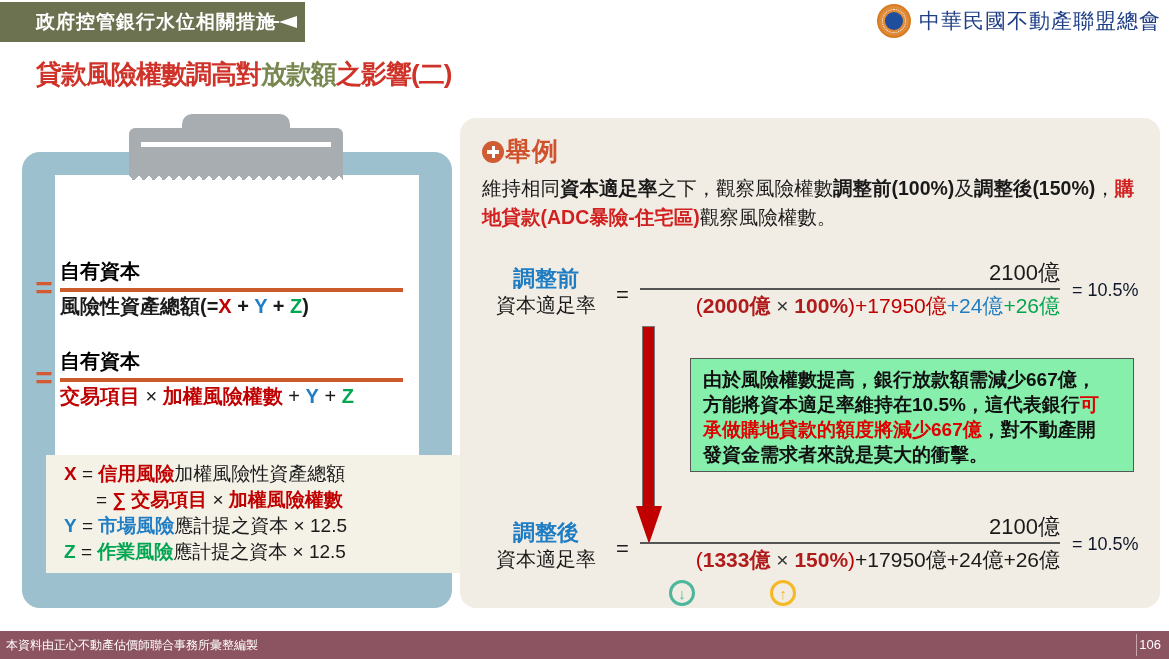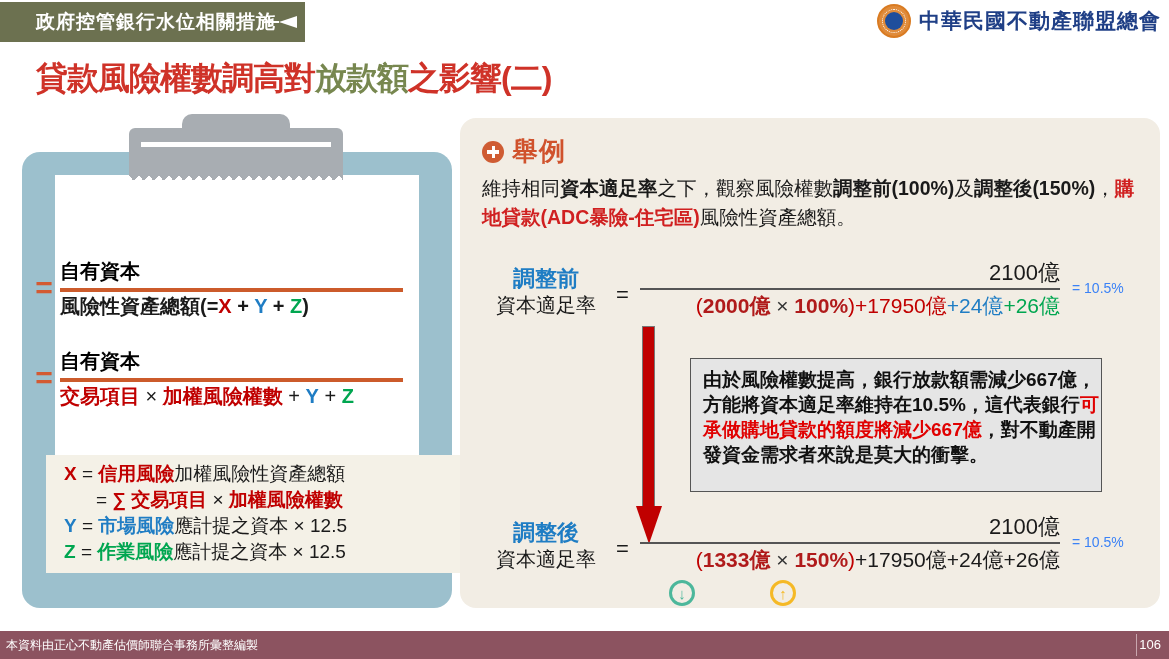--- a/index.html
+++ b/index.html
@@ -47,29 +47,29 @@
     position:relative;flex:0 0 auto;
   }
   .logo .seal .inner{
     width:18px;height:18px;border-radius:50%;
     background:#1f4e9c;
   }
   .logo .seal .ring{
     position:absolute;inset:3px;border-radius:50%;border:1px dotted #fff;
   }
   .logo .logotext{
-    color:#1f3f86;font-weight:bold;font-size:21px;white-space:nowrap;
+    color:#1f3f86;font-weight:normal;font-size:21px;white-space:nowrap;
     font-family:"DejaVu Serif","Liberation Serif",serif;
     letter-spacing:1px;
   }
 
   
   .maintitle{
     position:absolute;left:36px;top:57px;
-    font-size:32px;font-weight:bold;white-space:nowrap;letter-spacing:-1px;
+    font-size:26px;font-weight:bold;white-space:nowrap;letter-spacing:-1px;
   }
   .t-red{color:#cf3228;}
   .t-olive{color:#77874f;}
 
   
   .clipboard{
     position:absolute;left:22px;top:152px;width:430px;height:456px;
     background:#9cc0cd;border-radius:18px;
   }
   .clip-paper{
@@ -135,21 +135,21 @@
   .legendbox .row.indent{padding-left:50px;}
   .legendbox b{font-weight:bold;}
   .thin{font-weight:normal;color:#1a1a1a;}
 
   
   .rpanel{
     position:absolute;left:460px;top:118px;width:700px;height:490px;
     background:#f2ede4;border-radius:16px;
   }
   .ex-head{
-    position:absolute;left:22px;top:16px;display:flex;align-items:center;gap:8px;
+    position:absolute;left:22px;top:16px;display:flex;align-items:center;gap:1px;
   }
   .plus-icon{
     width:22px;height:22px;border-radius:50%;background:#cf5c33;
     position:relative;flex:0 0 auto;
   }
   .plus-icon::before,.plus-icon::after{
     content:"";position:absolute;background:#fff;
   }
   .plus-icon::before{left:5px;top:9.5px;width:12px;height:3.5px;}
   .plus-icon::after{top:5px;left:9.5px;height:12px;width:3.5px;}
@@ -168,42 +168,42 @@
     position:absolute;left:0;top:8px;width:132px;text-align:center;
   }
   .frow .lbl .l1{font-size:22px;font-weight:bold;color:#1f7dc4;line-height:26px;}
   .frow .lbl .l2{font-size:20px;color:#1a1a1a;line-height:27px;}
   .frow .eqs{position:absolute;left:136px;top:24px;font-size:22px;color:#1a1a1a;}
   .frow .fr{position:absolute;left:160px;top:0;width:420px;text-align:right;}
   .frow .fr .num{font-size:22px;color:#1a1a1a;height:30px;line-height:30px;}
   .frow .fr .bar{height:1.5px;background:#555;}
   .frow .fr .den{font-size:21px;height:32px;line-height:32px;font-weight:normal;white-space:nowrap;}
   .frow .den b{font-weight:bold;}
-  .frow .res{position:absolute;left:592px;top:22px;font-size:14px;color:#3b82f6;white-space:nowrap;}
+  .frow .res{position:absolute;left:592px;top:22px;font-size:18px;color:#0f172a;white-space:nowrap;}
 
   .row-before{top:258px;text-decoration:underline;}
   .row-after{top:512px;}
 
   
   .bigarrow{position:absolute;left:636px;top:326px;width:26px;height:218px;}
   .bigarrow .shaft{
     position:absolute;left:6px;top:0;width:13px;height:182px;
     background:#c00000;border:1px solid #777;box-sizing:border-box;
   }
   .bigarrow .head{
     position:absolute;left:0;top:180px;width:0;height:0;
     border-left:13px solid transparent;border-right:13px solid transparent;
     border-top:38px solid #c00000;
   }
 
   
   .callout{
-    position:absolute;left:690px;top:358px;width:412px;min-height:104px;
-    background:#e5e5e5;border:1.5px solid #555;
-    padding:8px 10px 24px 12px;box-sizing:border-box;
+    position:absolute;left:690px;top:358px;width:444px;min-height:104px;
+    background:#86efac;border:1.5px solid #555;
+    padding:8px 10px 4px 12px;box-sizing:border-box;
   }
   .callout .line{
     font-size:19px;font-weight:bold;line-height:25px;color:#111;white-space:nowrap;
   }
   .callout .red{color:#e00000;}
 
   
   .circ{
     position:absolute;width:26px;height:26px;border-radius:50%;
     border:3px solid;box-sizing:border-box;
@@ -300,21 +300,21 @@
       <b class="c-green">Z</b><span class="thin"> = </span><b class="c-green">作業風險</b><span class="thin">應計提之資本 × 12.5</span>
     </div>
   </div>
 
   <div class="rpanel">
     <div class="ex-head">
       <span class="plus-icon"></span>
       <span class="ex-title">舉例</span>
     </div>
     <div class="ex-desc">
-      <span>維持相同</span><b>資本適足率</b><span>之下，觀察風險權數</span><b>調整前(100%)</b><span>及</span><b>調整後(150%)</b><span>，</span><span class="hl">購地貸款(ADC暴險-住宅區)</span><span>風險性資產總額。</span>
+      <span>維持相同</span><b>資本適足率</b><span>之下，觀察風險權數</span><b>調整前(100%)</b><span>及</span><b>調整後(150%)</b><span>，</span><span class="hl">購地貸款(ADC暴險-住宅區)</span><span>觀察風險權數。</span>
     </div>
   </div>
 
   <div class="frow row-before" style="left:480px;">
     <div class="lbl">
       <div class="l1">調整前</div>
       <div class="l2">資本適足率</div>
     </div>
     <div class="eqs">=</div>
     <div class="fr">

